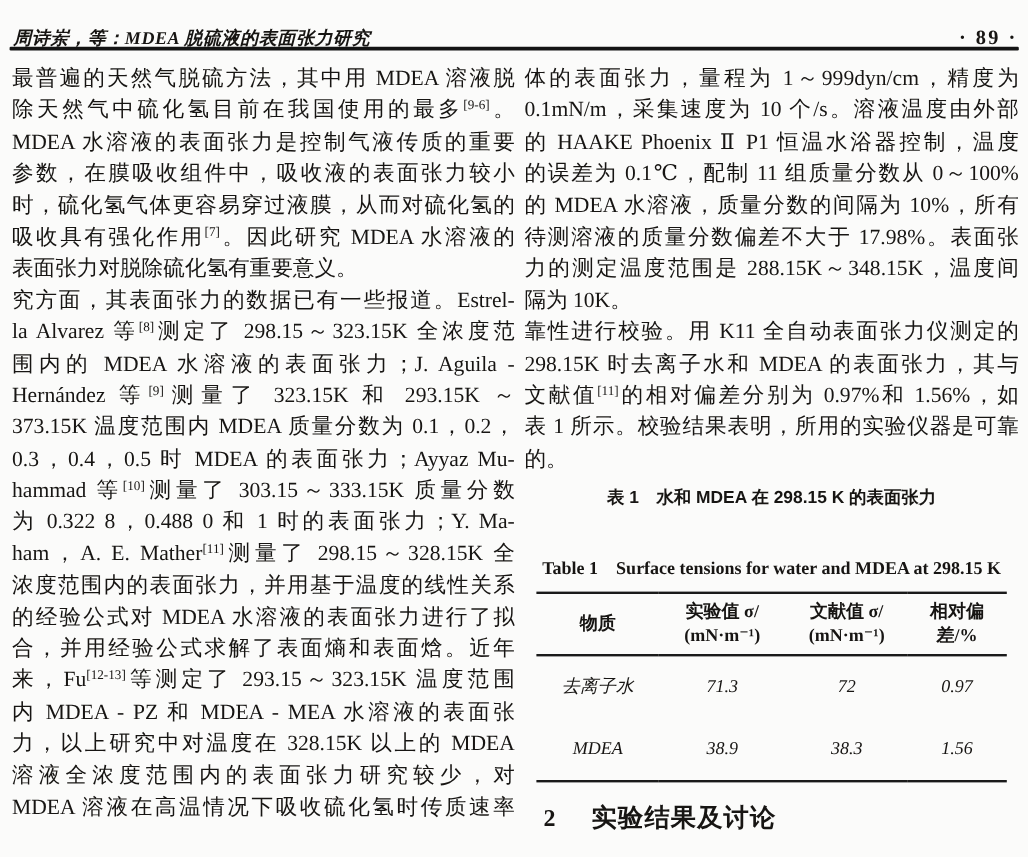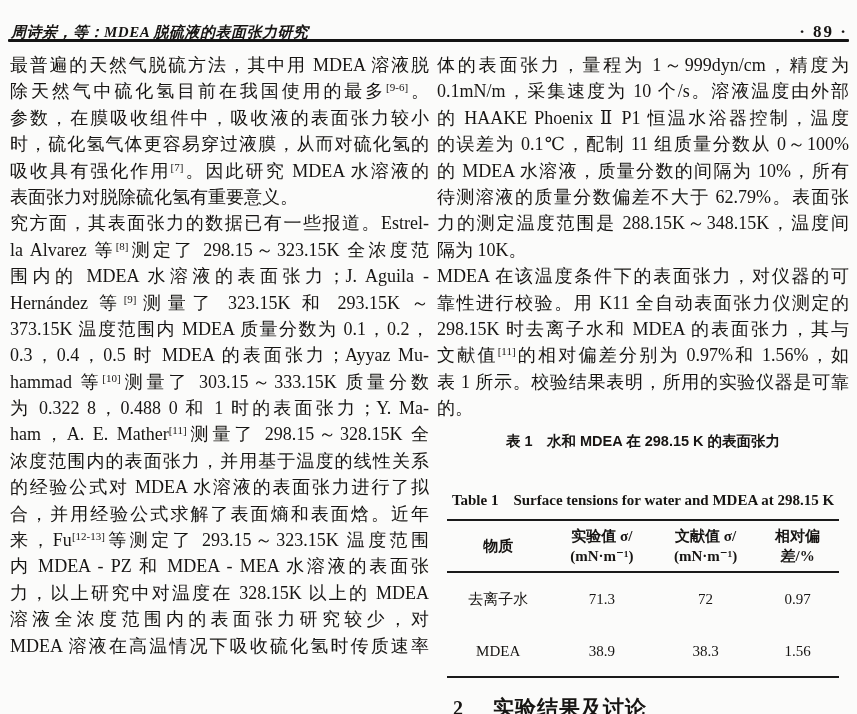--- a/index.html
+++ b/index.html
@@ -60,21 +60,21 @@
     border-collapse: collapse;
     border-top: 2.5px solid #1a1a1a;
     border-bottom: 2.5px solid #1a1a1a;
     font-size: 15px;
   }
   table.results thead tr { border-bottom: 2px solid #1a1a1a; }
   table.results th {
     font-weight: bold; text-align: center;
     padding: 5px 2px; line-height: 20px; font-size: 15px;
   }
-  table.results td { text-align: center; padding: 13px 2px 12px; }
+  table.results td { text-align: center; padding: 13px 2px 12px; font-style: italic; }
   table.results col.c1 { width: 26%; }
   table.results col.c2 { width: 27%; }
   table.results col.c3 { width: 26%; }
   table.results col.c4 { width: 21%; }
 
   
   .section-heading {
     margin-top: 13px; padding-left: 16px;
     font-family: "Liberation Sans", "DejaVu Sans", sans-serif;
     font-weight: bold; font-size: 21px; line-height: 28px;
@@ -90,20 +90,21 @@
 
   <div class="page-header">
     <span class="running-title">周诗岽，等：MDEA 脱硫液的表面张力研究</span>
     <span class="page-number">· 89 ·</span>
   </div>
   <div class="header-rule"></div>
 
   <div class="col col-left">
       <div class="tline">最普遍的天然气脱硫方法，其中用 MDEA 溶液脱</div>
       <div class="tline">除天然气中硫化氢目前在我国使用的最多<sup>[9-6]</sup>。</div>
+      <div class="tline">MDEA 水溶液的表面张力是控制气液传质的重要</div>
       <div class="tline">参数，在膜吸收组件中，吸收液的表面张力较小</div>
       <div class="tline">时，硫化氢气体更容易穿过液膜，从而对硫化氢的</div>
       <div class="tline">吸收具有强化作用<sup>[7]</sup>。因此研究 MDEA 水溶液的</div>
       <div class="tline tline-end">表面张力对脱除硫化氢有重要意义。</div>
       <div class="tline">究方面，其表面张力的数据已有一些报道。Estrel-</div>
       <div class="tline">la Alvarez 等<sup>[8]</sup>测定了 298.15～323.15K 全浓度范</div>
       <div class="tline">围内的 MDEA 水溶液的表面张力；J. Aguila -</div>
       <div class="tline">Hernández 等<sup>[9]</sup>测量了 323.15K 和 293.15K ～</div>
       <div class="tline">373.15K 温度范围内 MDEA 质量分数为 0.1，0.2，</div>
       <div class="tline">0.3，0.4，0.5 时 MDEA 的表面张力；Ayyaz Mu-</div>
@@ -120,24 +121,23 @@
       <div class="tline">MDEA 溶液在高温情况下吸收硫化氢时传质速率</div>
     </div>
 
   <div class="col col-right">
     <div>
         <div class="tline">体的表面张力，量程为 1～999dyn/cm，精度为</div>
         <div class="tline">0.1mN/m，采集速度为 10 个/s。溶液温度由外部</div>
         <div class="tline">的 HAAKE Phoenix Ⅱ P1 恒温水浴器控制，温度</div>
         <div class="tline">的误差为 0.1℃，配制 11 组质量分数从 0～100%</div>
         <div class="tline">的 MDEA 水溶液，质量分数的间隔为 10%，所有</div>
-        <div class="tline">待测溶液的质量分数偏差不大于 62.79%。表面张</div>
+        <div class="tline">待测溶液的质量分数偏差不大于 17.98%。表面张</div>
         <div class="tline">力的测定温度范围是 288.15K～348.15K，温度间</div>
         <div class="tline tline-end">隔为 10K。</div>
-        <div class="tline">MDEA 在该温度条件下的表面张力，对仪器的可</div>
         <div class="tline">靠性进行校验。用 K11 全自动表面张力仪测定的</div>
         <div class="tline">298.15K 时去离子水和 MDEA 的表面张力，其与</div>
         <div class="tline">文献值<sup>[11]</sup>的相对偏差分别为 0.97%和 1.56%，如</div>
         <div class="tline">表 1 所示。校验结果表明，所用的实验仪器是可靠</div>
         <div class="tline tline-end">的。</div>
       </div>
 
     <div class="table-caption-zh">表 1　水和 MDEA 在 298.15 K 的表面张力</div>
     <div class="table-caption-en">Table 1　Surface tensions for water and MDEA at 298.15 K</div>
 

